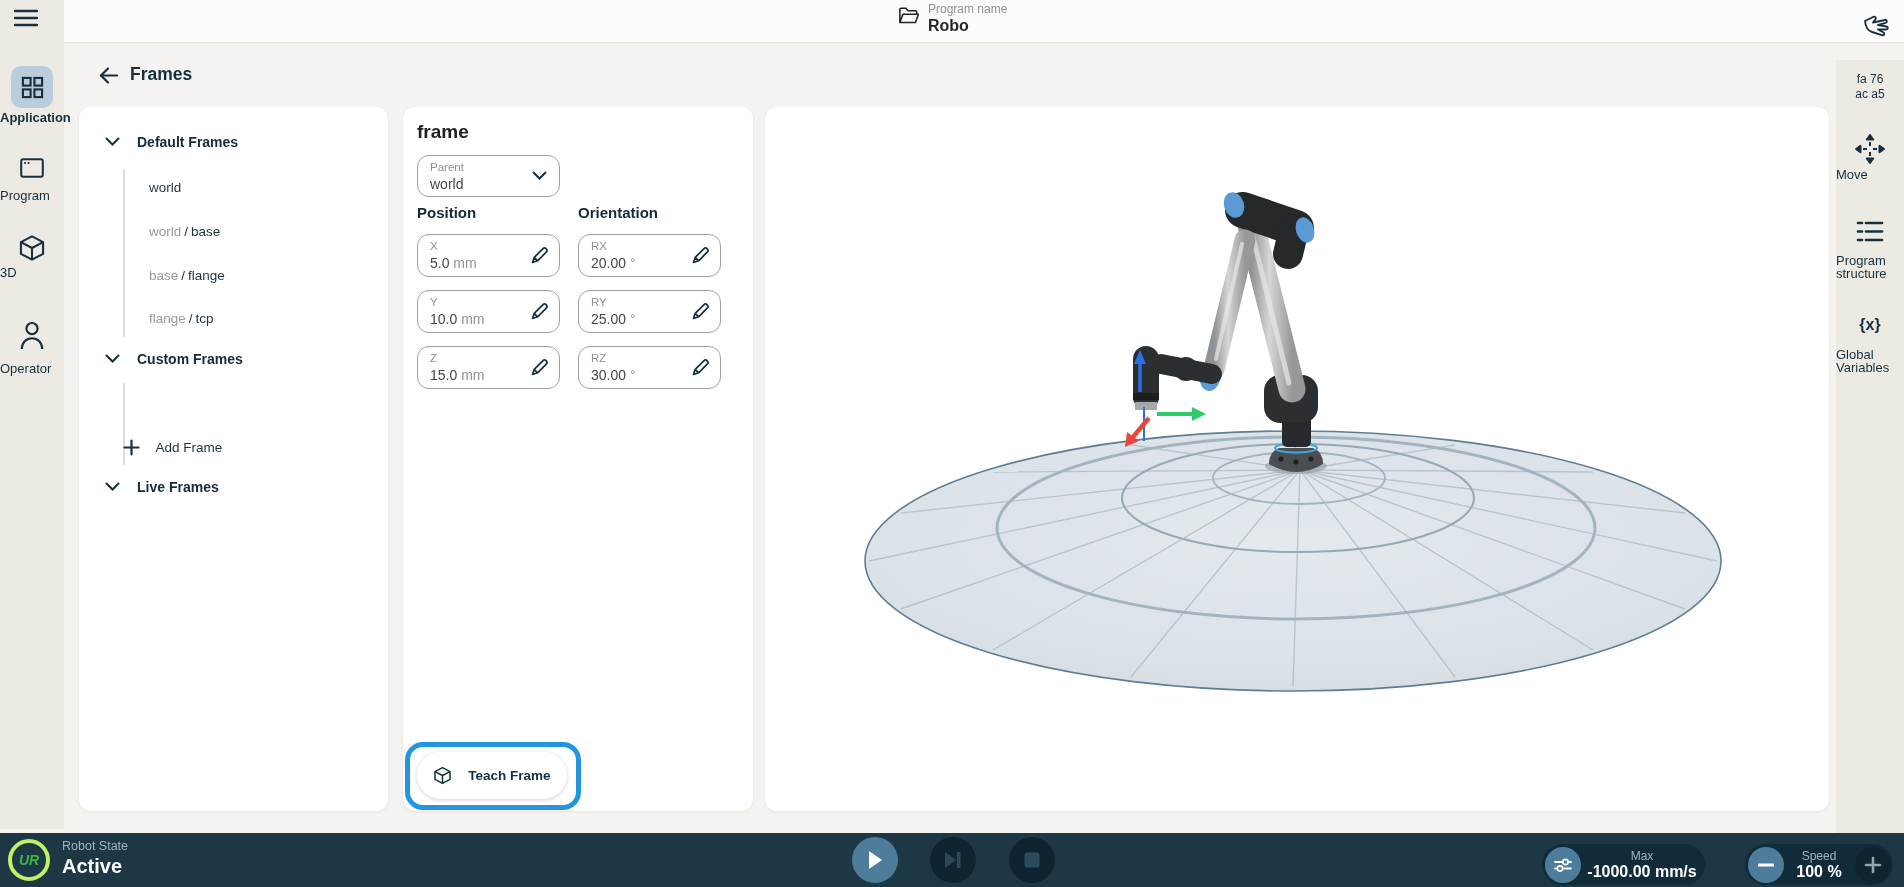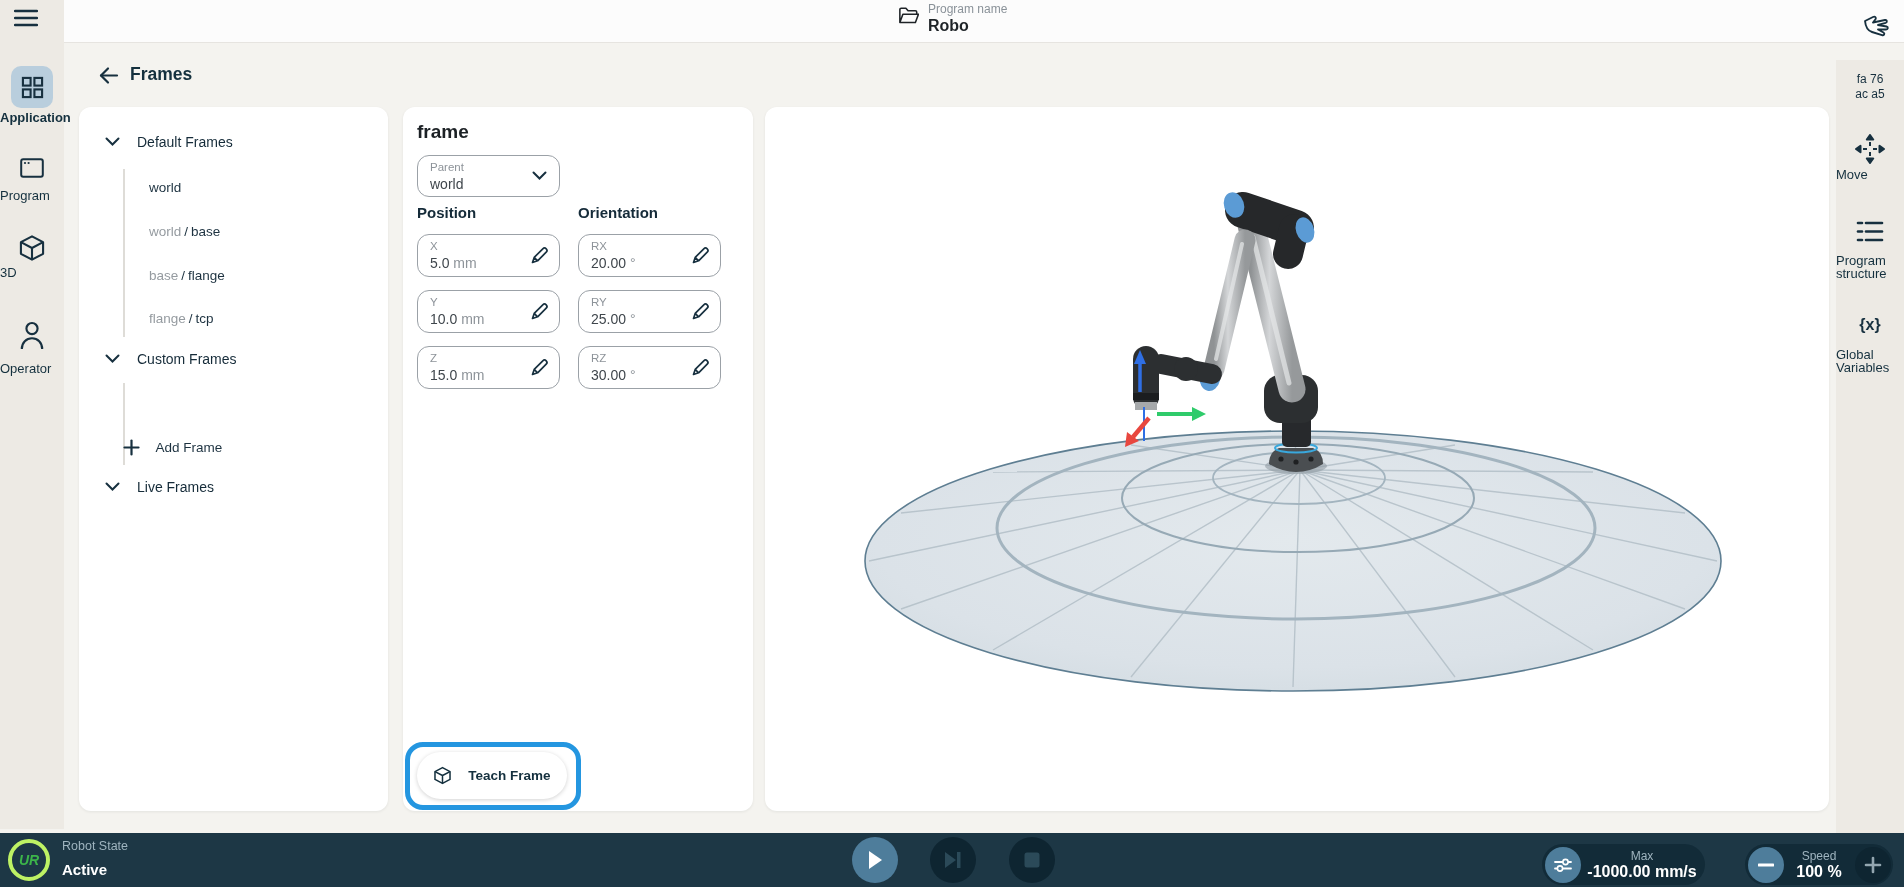--- a/index.html
+++ b/index.html
@@ -18,21 +18,21 @@
             display:flex;align-items:center;justify-content:center;}
   .rail-icon{display:flex;align-items:center;justify-content:center;}
   
   #page-header-title{left:130px;top:64px;font-size:17.5px;font-weight:bold;color:#14303e;}
   
   .panel{background:#fff;border-radius:12px;box-shadow:0 1px 3px rgba(16,24,32,.07);}
   #tree-panel{left:79px;top:107px;width:309px;height:704px;}
   #editor-panel{left:403px;top:107px;width:350px;height:704px;}
   #viewport-panel{left:765px;top:107px;width:1064px;height:704px;overflow:hidden;}
   
-  .tree-header{left:58px;font-size:14px;font-weight:normal;color:#152b39;}
+  .tree-header{left:58px;font-size:14px;font-weight:bold;color:#152b39;}
   .tree-item{left:70px;font-size:13.5px;color:#1d3240;white-space:nowrap;}
   .tree-parent{color:#959ba0;}
   .tree-sep{color:#1d3240;padding:0 3px;}
   .connector{left:44px;width:2px;background:#dedcd7;}
   .sel-row{left:37px;top:278px;width:248px;height:36px;background:#c6d4df;border-radius:9px;}
   .kebab{right:10px;top:8px;display:flex;flex-direction:column;gap:3.5px;align-items:center;}
   .kebab i{width:3.5px;height:3.5px;border-radius:50%;background:#17303f;}
   
   #frame-title{left:14px;top:14px;font-size:19px;font-weight:bold;color:#1c2125;}
   .inputbox{border:1.5px solid #9ba1a7;border-radius:12px;background:#fff;box-sizing:border-box;}
@@ -387,21 +387,21 @@
   </svg>
 </div>
 
 <div id="green-strip" class="abs"></div>
 <div id="bottom-bar" class="abs">
   <div id="ur-logo" class="abs">
     <span>UR</span>
   </div>
   <div class="abs" style="left:62px;top:6px">
     <div class="bb-label">Robot State</div>
-    <div class="bb-value" style="font-size:15px;margin-top:8px">Active</div>
+    <div class="bb-value" style="font-size:20px;margin-top:2px">Active</div>
   </div>
 
   <div class="abs circle" style="left:852px;top:4px;width:46px;height:46px;background:#4e7d9b">
     <svg width="18" height="20" viewBox="0 0 18 20">
       <polygon points="3,1 3,19 16,10" fill="#ffffff"></polygon>
     </svg>
   </div>
   <div class="abs circle" style="left:930px;top:4px;width:46px;height:46px;background:#0e2531">
     <svg width="20" height="18" viewBox="0 0 20 18">
       <polygon points="2,1 2,17 13,9" fill="#2b4a59"></polygon>

